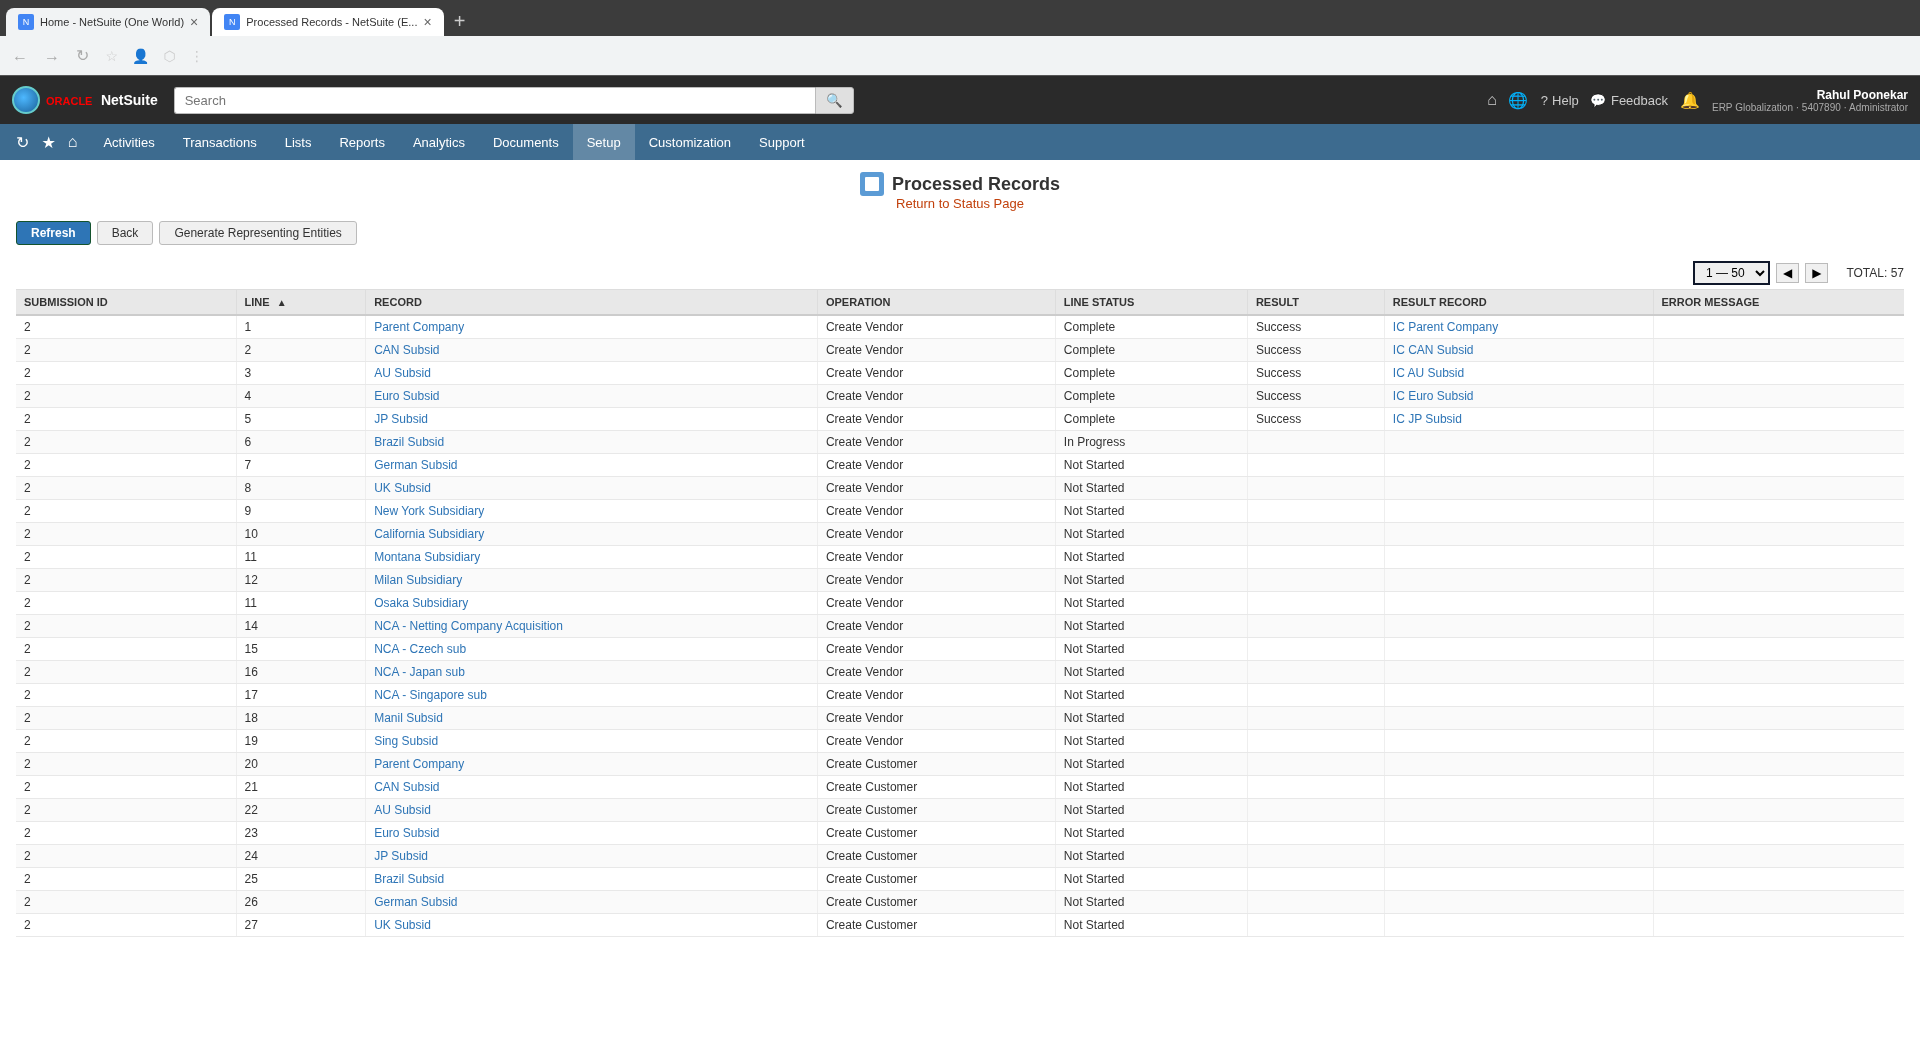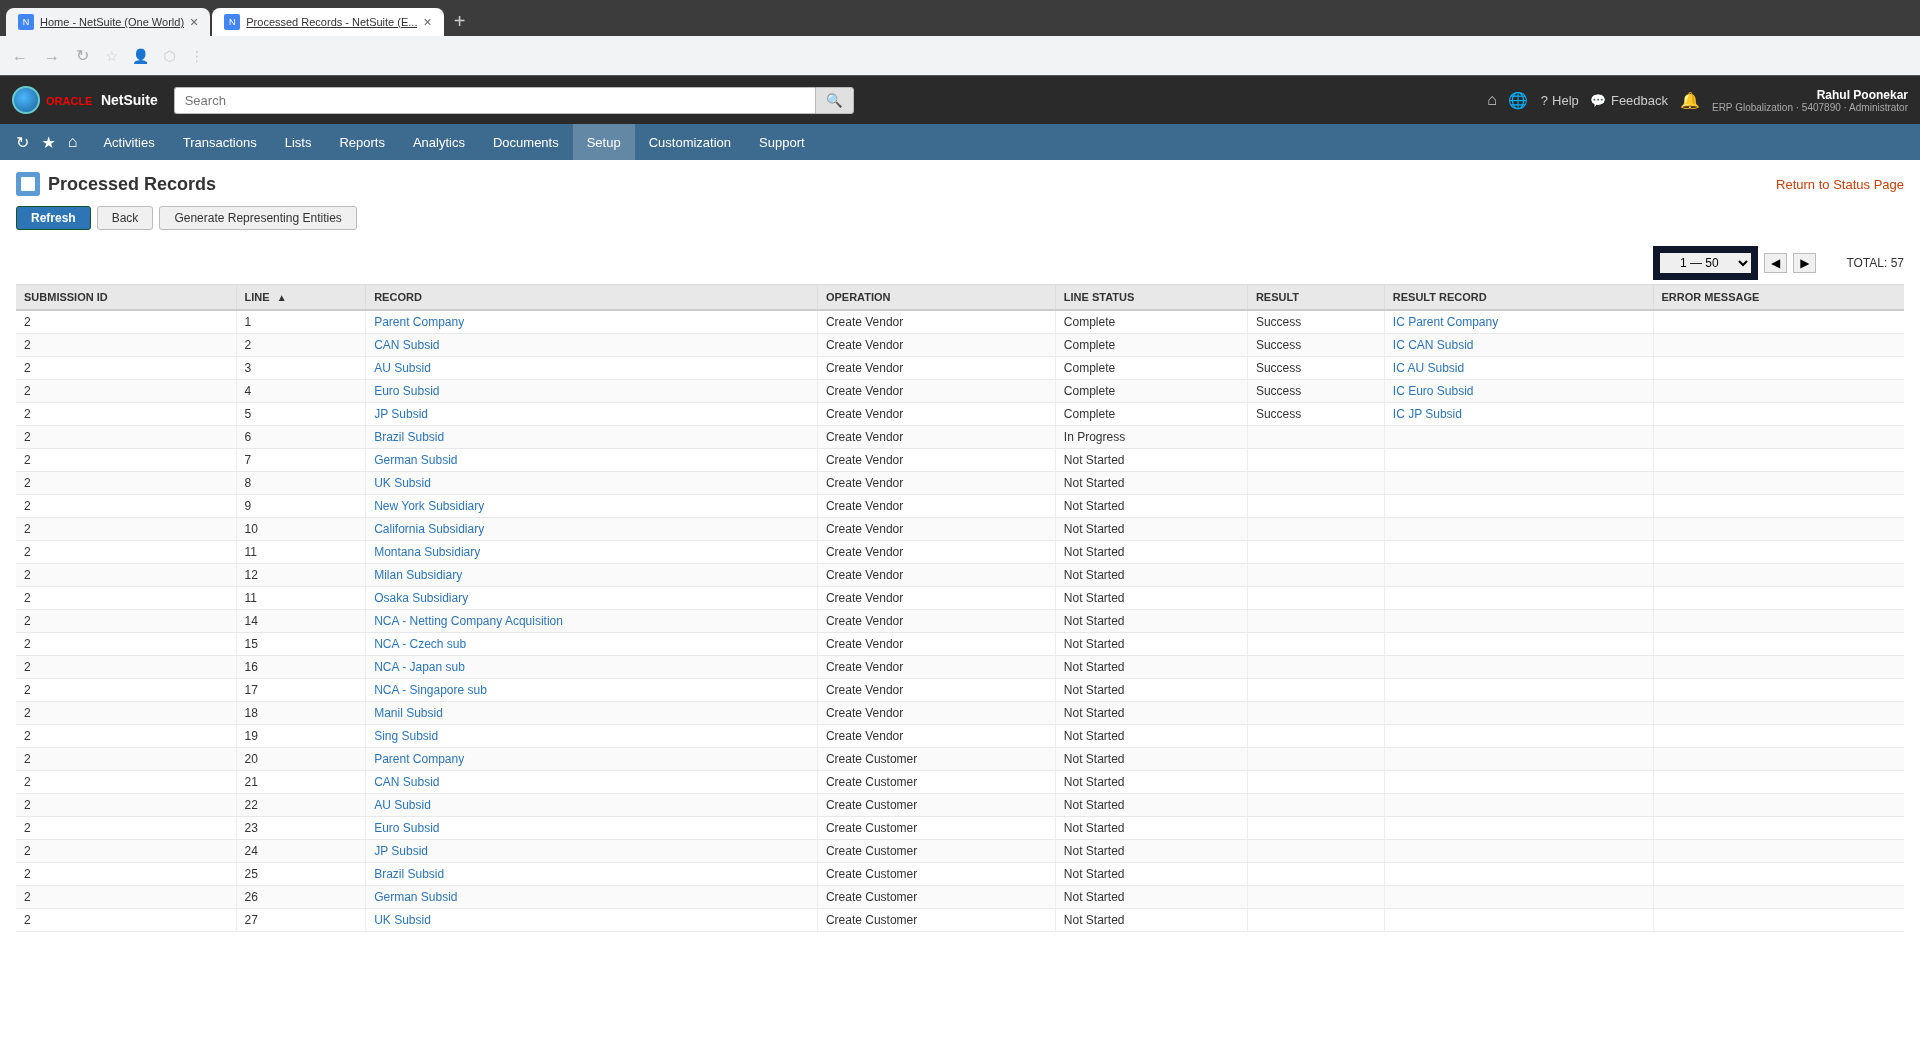--- a/index.html
+++ b/index.html
@@ -4,21 +4,21 @@
   <style>
     * { box-sizing: border-box; margin: 0; padding: 0; }
     body { font-family: Arial, sans-serif; font-size: 12px; background: #fff; color: #333; }
 
     
     .browser-chrome { background: #3c3c3c; }
     .tab-bar { display: flex; align-items: flex-end; padding: 6px 6px 0; background: #3c3c3c; height: 36px; }
     .tab { display: flex; align-items: center; background: #f1f3f4; border-radius: 8px 8px 0 0; padding: 0 12px; height: 28px; font-size: 12px; color: #333; min-width: 180px; max-width: 240px; position: relative; margin-right: 2px; }
     .tab.active { background: #fff; }
     .tab-icon { width: 16px; height: 16px; margin-right: 6px; background: #4285f4; border-radius: 2px; display: flex; align-items: center; justify-content: center; color: white; font-size: 9px; flex-shrink: 0; }
-    .tab-title { font-size: 11px; white-space: nowrap; overflow: hidden; text-overflow: ellipsis; flex: 1; text-decoration: underline; }
+    .tab-title { font-size: 11px; white-space: nowrap; overflow: hidden; text-overflow: ellipsis; flex: 1; }
     .tab-close { margin-left: 6px; cursor: pointer; color: #666; font-size: 14px; }
     .tab-new { background: none; border: none; color: #ccc; font-size: 20px; padding: 0 8px; cursor: pointer; align-self: center; }
 
     .address-bar { display: flex; align-items: center; background: #f1f3f4; padding: 4px 8px; height: 40px; gap: 8px; border-bottom: 1px solid #555; }
     .nav-btn { background: none; border: none; color: #aaa; font-size: 16px; cursor: pointer; padding: 4px; border-radius: 50%; }
     .url-bar { flex: 1; background: #fff; border: 1px solid #ccc; border-radius: 20px; padding: 4px 12px; font-size: 12px; display: flex; align-items: center; gap: 6px; }
     .url-bar .not-secure { color: #d93025; font-size: 11px; }
     .url-text { color: #555; font-size: 12px; }
     .browser-actions { display: flex; gap: 6px; align-items: center; }
     .browser-action-btn { background: none; border: none; color: #ccc; cursor: pointer; font-size: 14px; padding: 4px; }
@@ -47,37 +47,37 @@
 
     
     .ns-nav { background: #3d6b8f; display: flex; align-items: center; padding: 0 4px; height: 36px; }
     .ns-nav-icons { display: flex; align-items: center; gap: 4px; padding: 0 8px; }
     .ns-nav-icon { color: #fff; font-size: 16px; cursor: pointer; padding: 4px; }
     .ns-nav-menu { display: flex; }
     .ns-nav-item { color: #fff; font-size: 13px; padding: 8px 14px; cursor: pointer; height: 36px; display: flex; align-items: center; }
 
     
     .ns-content { padding: 12px 16px; }
-    .page-header { display: flex; align-items: center; margin-bottom: 10px; }
+    .page-header { display: flex; align-items: center; margin-bottom: 10px; flex-direction: column; }
     .page-title-wrap { display: flex; align-items: center; gap: 8px; flex: 1; }
     .page-icon { width: 24px; height: 24px; background: #5b9bd5; border-radius: 3px; display: flex; align-items: center; justify-content: center; }
     .page-icon-inner { width: 14px; height: 14px; background: #fff; border-radius: 1px; }
     .page-title { font-size: 18px; font-weight: bold; color: #333; }
     .return-link { color: #c2410c; font-size: 13px; cursor: pointer; text-decoration: none; }
 
     
     .toolbar { display: flex; align-items: center; gap: 6px; margin-bottom: 12px; }
     .btn-primary { background: #2e75b6; color: #fff; border: 1px solid #14532d; padding: 4px 14px; border-radius: 3px; cursor: pointer; font-size: 12px; font-weight: bold; }
     .btn-secondary { background: #f0f0f0; color: #333; border: 1px solid #bbb; padding: 4px 14px; border-radius: 3px; cursor: pointer; font-size: 12px; }
 
     
     .pagination-bar { display: flex; align-items: center; justify-content: flex-end; padding: 4px 0; gap: 6px; font-size: 12px; color: #333; border-bottom: 1px solid #ddd; margin-bottom: 0; }
-    .page-select { border: 7px solid #0f172a; padding: 2px 16px; font-size: 12px; }
+    .page-select { border: 2px solid #0f172a; padding: 2px 7px; font-size: 12px; }
     .page-nav-btn { background: #f0f0f0; border: 1px solid #bbb; cursor: pointer; padding: 2px 6px; font-size: 12px; }
-    .total-label { font-size: 12px; color: #333; margin-left: 24px; }
+    .total-label { font-size: 12px; color: #333; margin-left: 12px; }
 
     
     .data-table { width: 100%; border-collapse: collapse; font-size: 12px; }
     .data-table th { background: #e8e8e8; padding: 6px 8px; text-align: left; font-weight: bold; font-size: 11px; color: #333; border-bottom: 2px solid #ccc; border-right: 1px solid #ddd; white-space: nowrap; }
     .data-table th:last-child { border-right: none; }
     .data-table td { padding: 4px 8px; border-bottom: 1px solid #e8e8e8; border-right: 1px solid #eee; color: #333; }
     .data-table td:last-child { border-right: none; }
     .data-table tr:nth-child(even) td { background: #fafafa; }
     .link-cell { color: #2e75b6; cursor: pointer; text-decoration: none; }
     .sort-icon { margin-left: 4px; font-size: 10px; }

